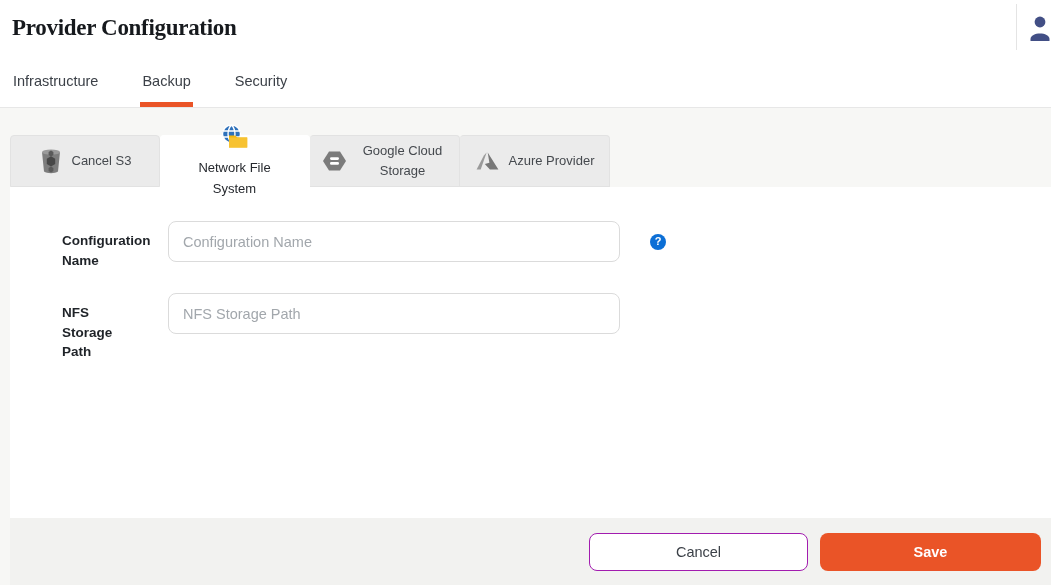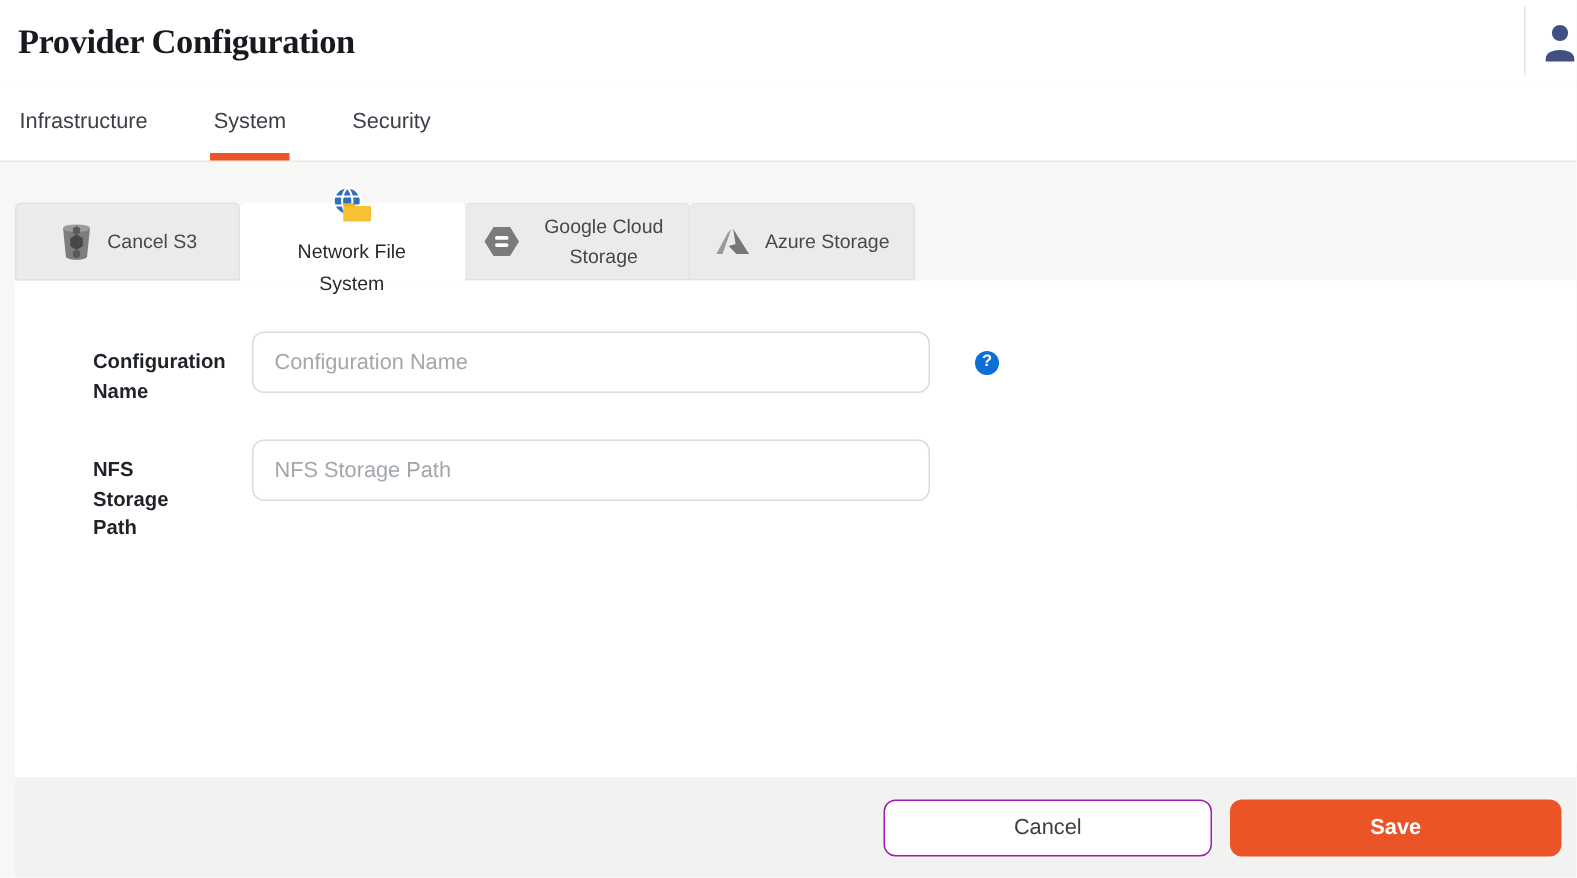--- a/index.html
+++ b/index.html
@@ -57,21 +57,21 @@
         </svg>
       </span>
     </button>
   </div>
 
   <div class="nav-tabs">
     <div class="nav-tab">
       <span>Infrastructure</span>
     </div>
     <div class="nav-tab">
-      <span>System</span>
+      <span>Backup</span>
       <div class="underline"></div>
     </div>
     <div class="nav-tab">
       <span>Security</span>
     </div>
   </div>
 
   <div class="provider-row">
 
     <div class="ptab">
@@ -110,21 +110,21 @@
       <span class="plabel">Google Cloud Storage</span>
     </div>
 
     <div class="ptab">
       <span class="picon">
         <svg width="25" height="21" viewBox="0 0 25 21">
           <path d="M11.6 1.5 L5.7 18.4 L1.6 18.4 L8.9 4.6 Z" fill="#9a9a9a"></path>
           <path d="M12.7 1.5 L23.4 18.4 L14.9 18.4 L9.8 13 L14.4 11.7 Z" fill="#787878"></path>
         </svg>
       </span>
-      <span class="plabel">Azure Storage</span>
+      <span class="plabel">Azure Provider</span>
     </div>
 
   </div>
 
   <div class="panel">
 
     <div class="field-row">
       <div class="field-label">Configuration Name</div>
       <div class="input-wrap">
         <input class="text-input" type="text" placeholder="Configuration Name" style="">

